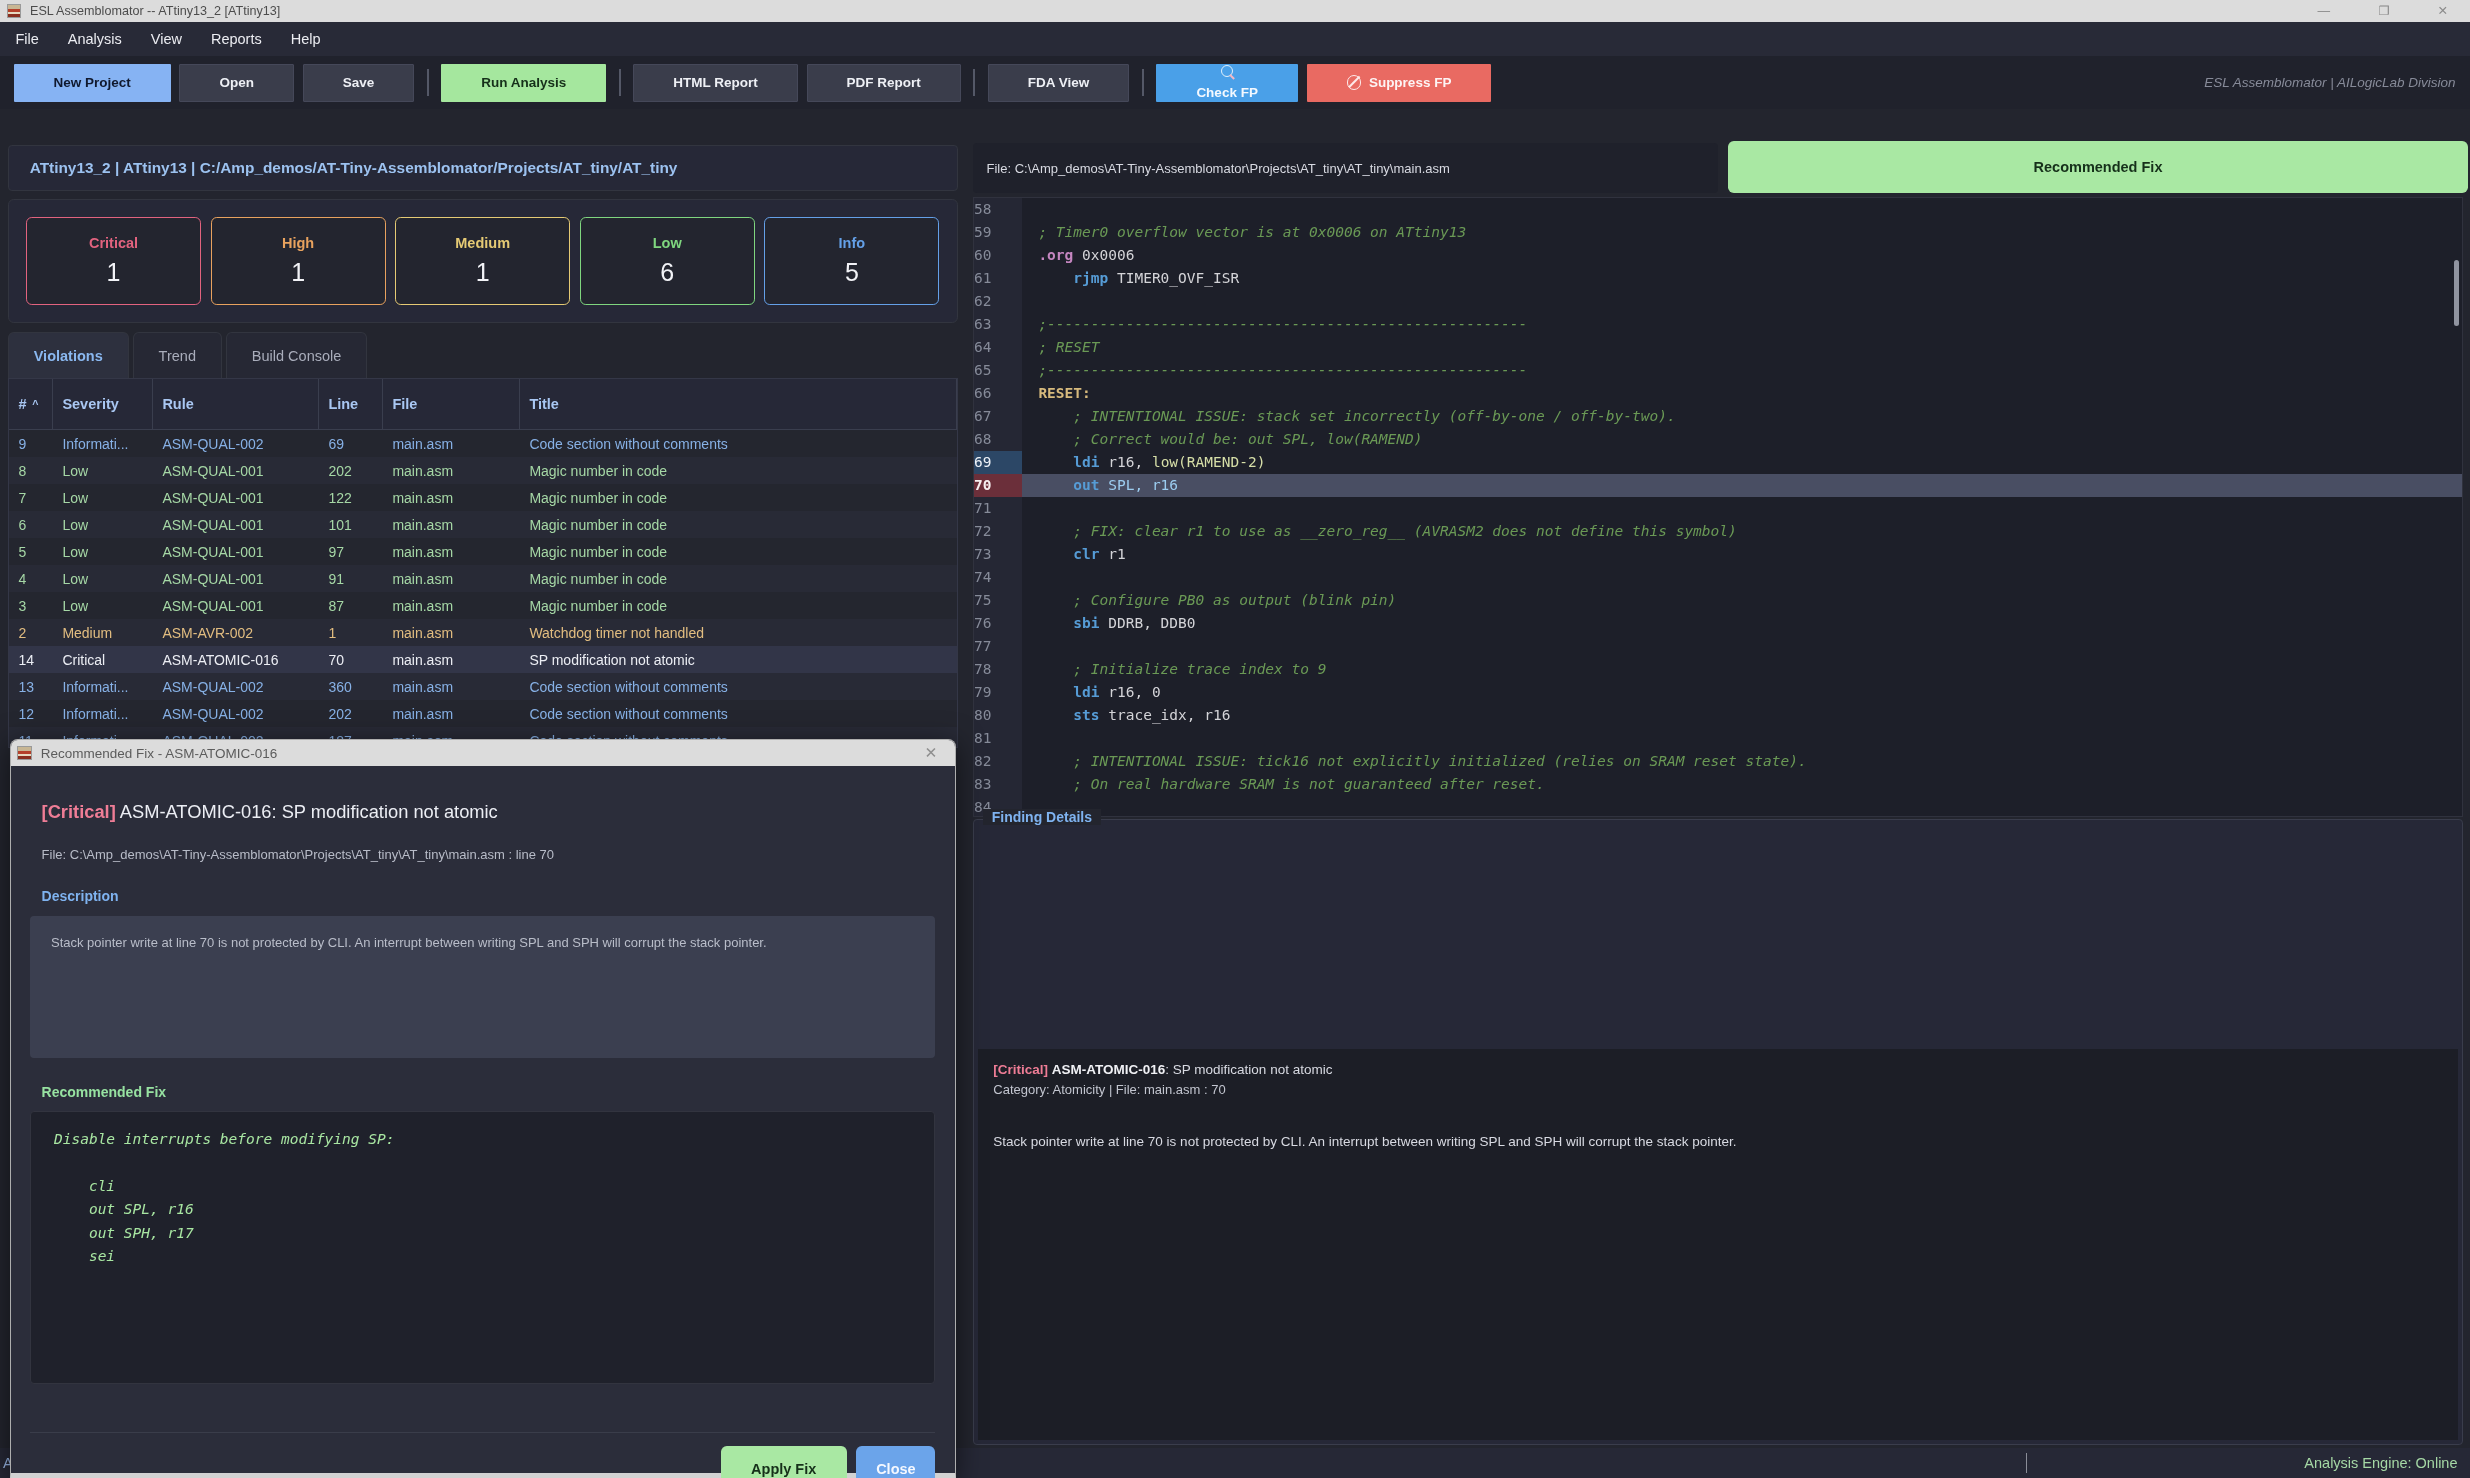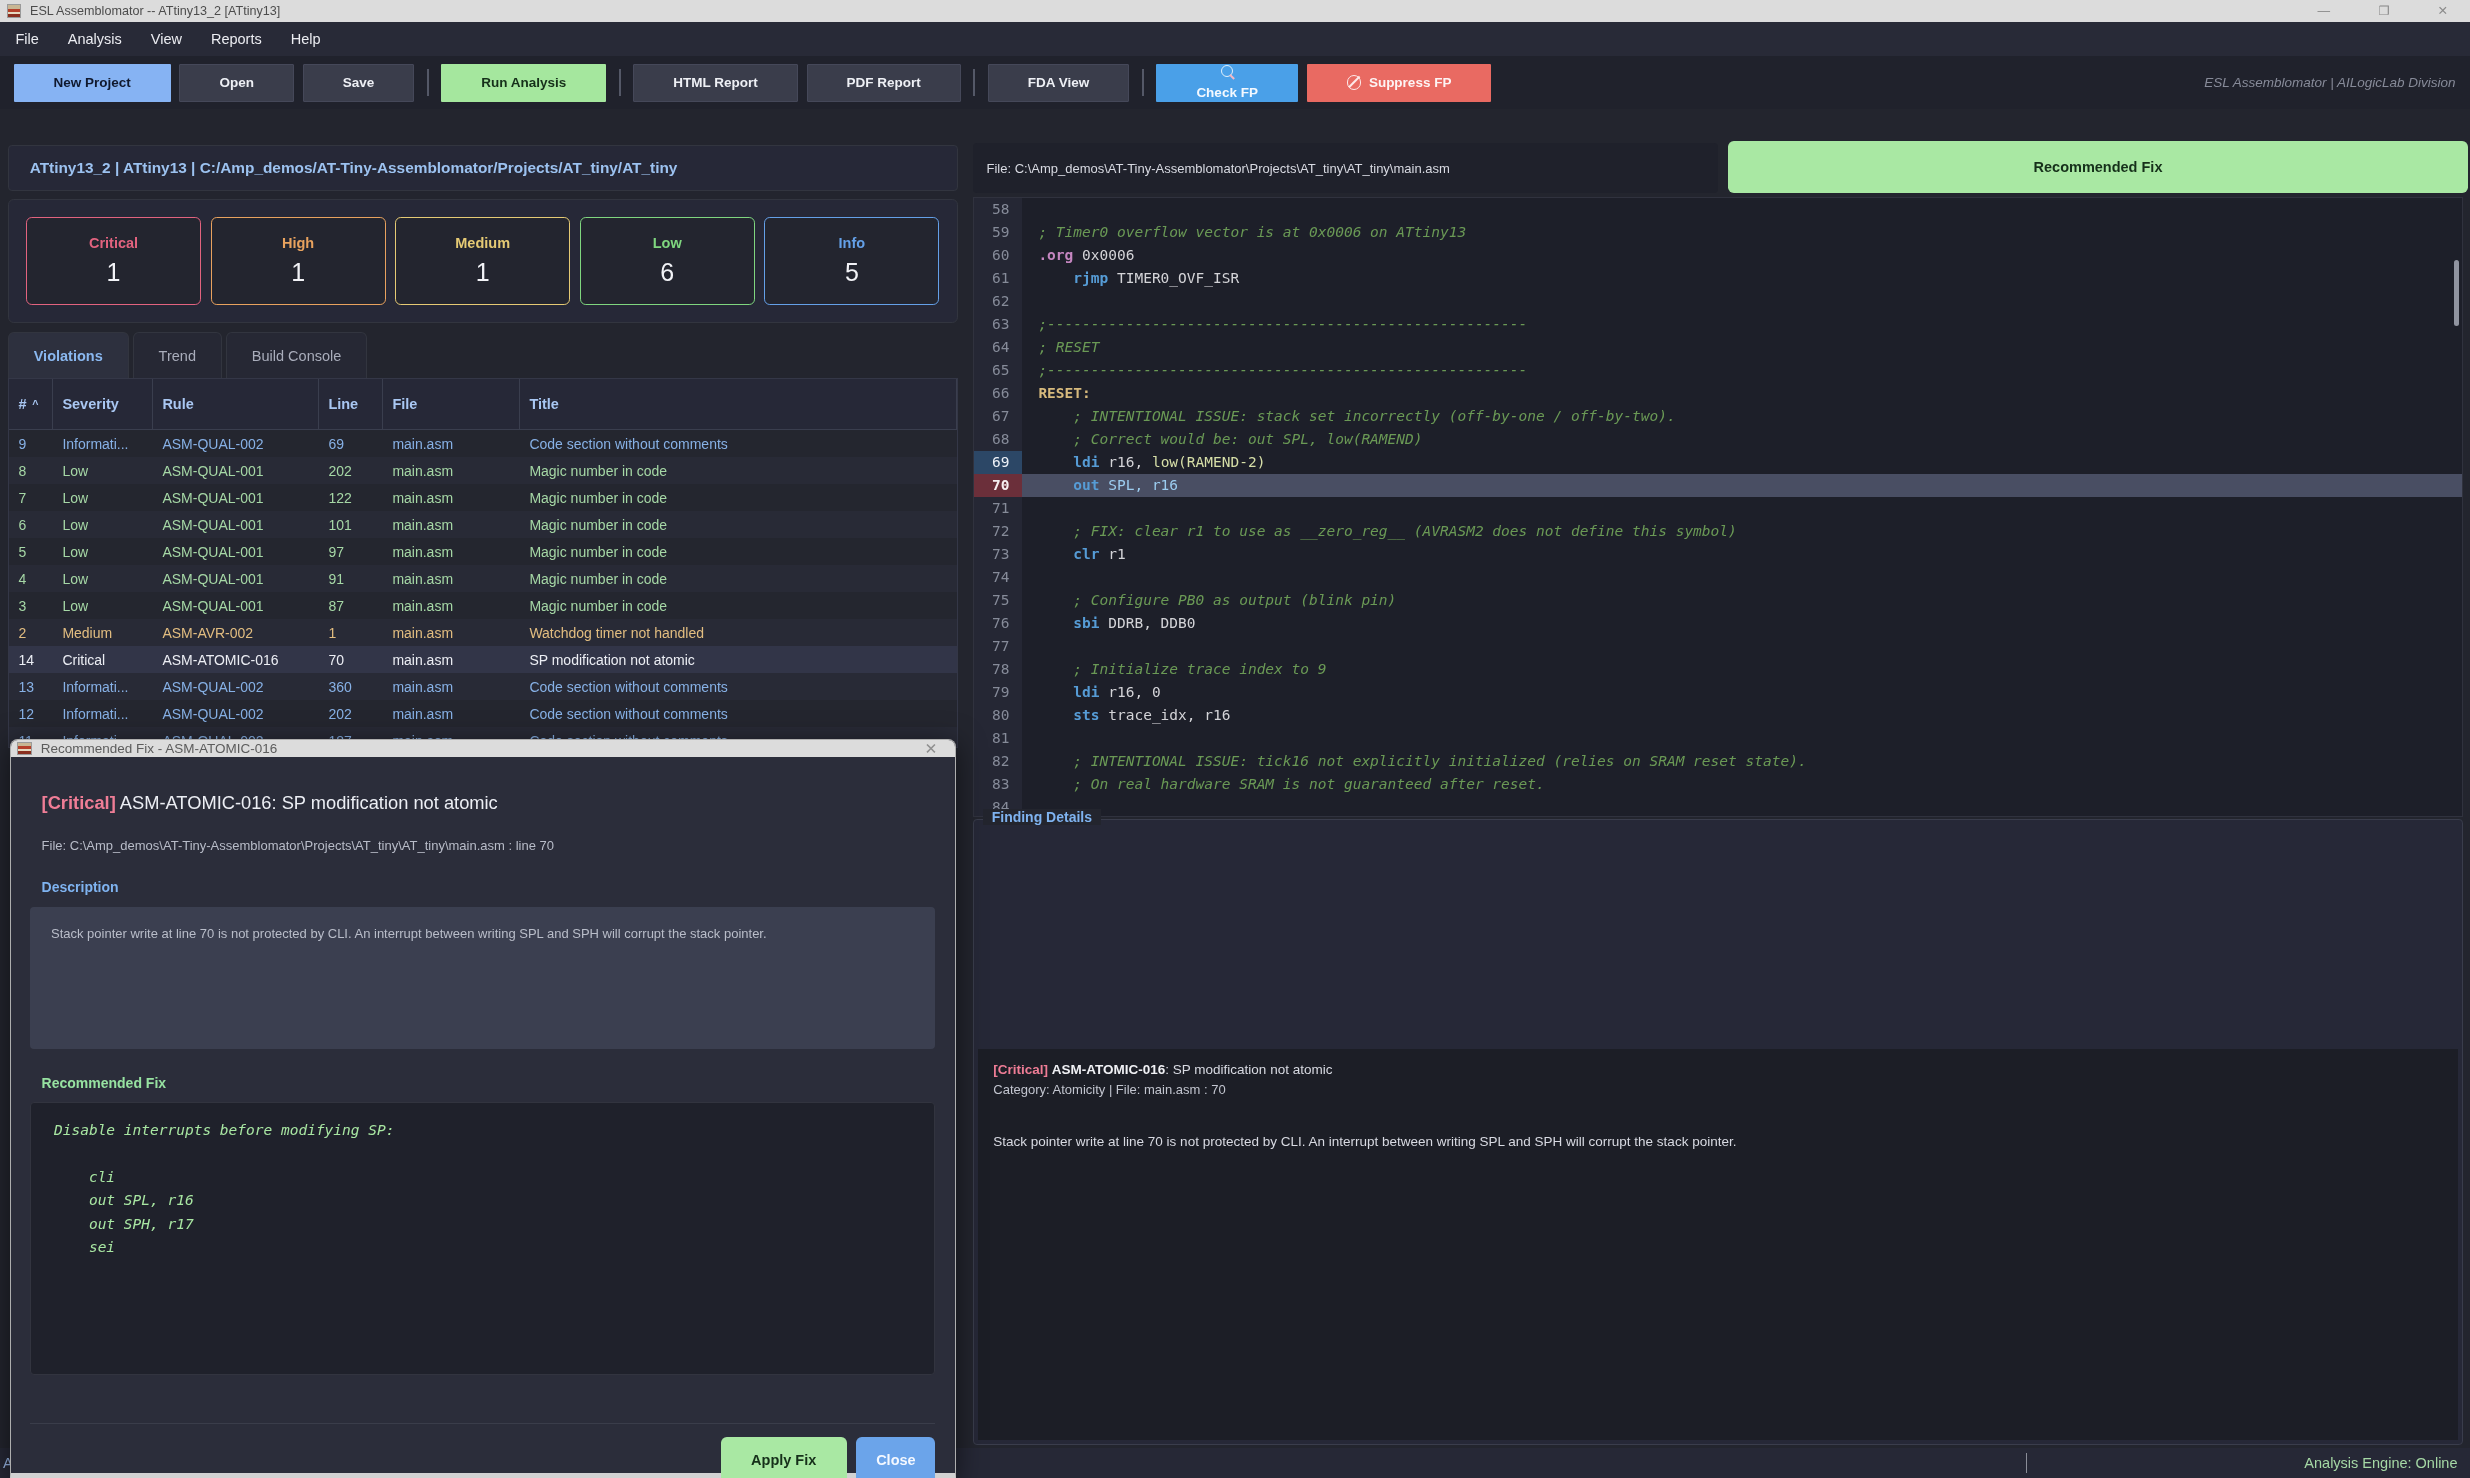--- a/index.html
+++ b/index.html
@@ -78,21 +78,21 @@
                border-radius:3.9px;display:flex;align-items:center;padding-left:13.5px;box-sizing:border-box;
                font-size:13px;color:#d8dae2;}
   .recfix-btn{position:absolute;left:1728px;top:141px;width:740px;height:52px;background:#a9e8a3;
               border-radius:5.8px;display:flex;align-items:center;justify-content:center;
               font-size:14.5px;font-weight:bold;color:#16301a;}
 
   .editor{position:absolute;left:973px;top:197px;width:1490px;height:620px;background:#1d1f29;
           border:1px solid #30323e;box-sizing:border-box;overflow:hidden;
           font-family:"DejaVu Sans Mono","Liberation Mono",monospace;font-size:14.5px;}
   .code-line{display:flex;height:23px;line-height:23px;}
-  .ln{width:48px;flex:0 0 48px;text-align:right;padding-right:12.6px;box-sizing:border-box;
+  .ln{width:48px;flex:0 0 48px;text-align:left;padding-right:12.6px;box-sizing:border-box;
       background:#252734;color:#868b99;}
   .ln.g-blue{background:#2c4766;color:#eef2f8;}
   .ln.g-red{background:#6b2f3a;color:#f6eef0;font-weight:bold;}
   .lc{flex:1;padding-left:16.4px;white-space:pre;}
   .lc.hl{background:#494e63;}
   .seg-c{color:#6a9955;font-style:italic;}
   .seg-d{color:#c586c0;font-weight:bold;}
   .seg-k{color:#569cd6;font-weight:bold;}
   .seg-p{color:#d4d4d8;}
   .seg-n{color:#d7dfa8;}
@@ -115,21 +115,21 @@
   .statusbar{position:absolute;left:0;top:1448px;width:2471px;height:30px;background:#262836;
              display:flex;align-items:center;}
   .status-left{padding-left:2.9px;font-size:14.5px;color:#9ab8e8;}
   .status-div{position:absolute;left:2026px;top:4.8px;width:1px;height:20px;background:#8a8d98;}
   .status-right{position:absolute;right:13.5px;font-size:14.5px;color:#a5d8a5;line-height:30px;}
 
   
   .modal{position:absolute;left:9.7px;top:739px;width:946px;height:740px;z-index:10;
          background:#2b2d3a;border:1px solid #aeaeae;border-bottom:6.8px solid #d2d2d2;
          border-radius:7.7px 7.7px 0 0;box-sizing:border-box;box-shadow:0 5.8px 29px rgba(0,0,0,.55);}
-  .modal-titlebar{height:17px;background:#dcdcdc;border-radius:6.8px 6.8px 0 0;
+  .modal-titlebar{height:26px;background:#dcdcdc;border-radius:6.8px 6.8px 0 0;
                   display:flex;align-items:center;}
   .modal-title{margin-left:8.7px;font-size:13.5px;color:#5c5c5c;}
   .modal-close{margin-left:auto;padding-right:17.4px;font-size:15.4px;color:#8f8f8f;}
   .modal-body{position:relative;padding:35px 19.3px 0 19.3px;}
   .m-heading{padding-left:11.6px;font-size:18.3px;color:#eceef4;}
   .m-heading .fi-tag{font-size:18.3px;}
   .m-file{padding-left:11.6px;margin-top:24px;font-size:13px;color:#b8bcc8;}
   .m-sec{padding-left:11.6px;margin-top:26px;font-size:14px;font-weight:bold;}
   .m-sec.desc{color:#7fb3f0;}
   .m-sec.fix{color:#97e2a1;}

